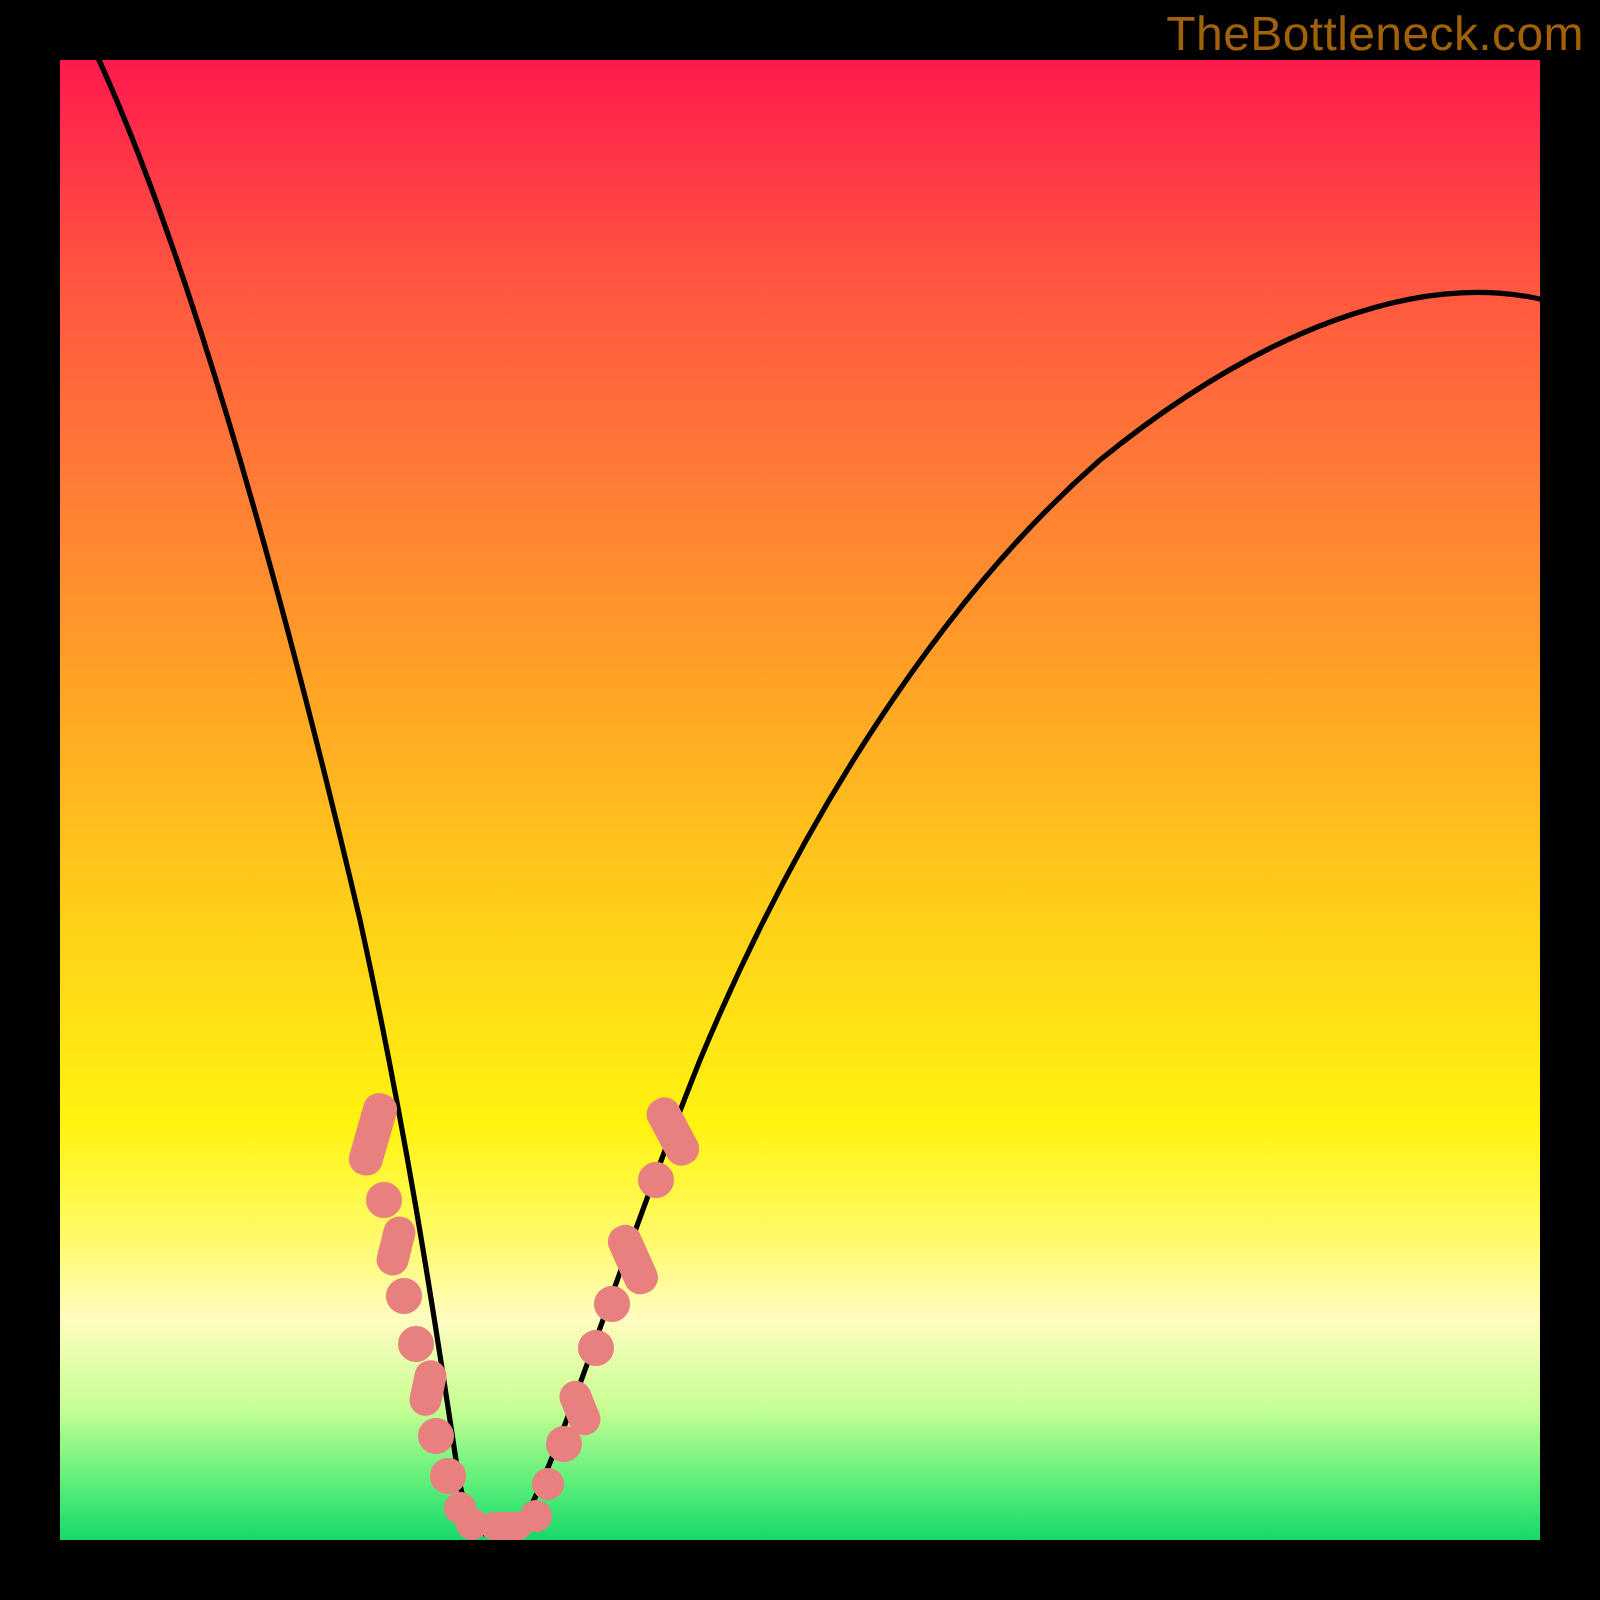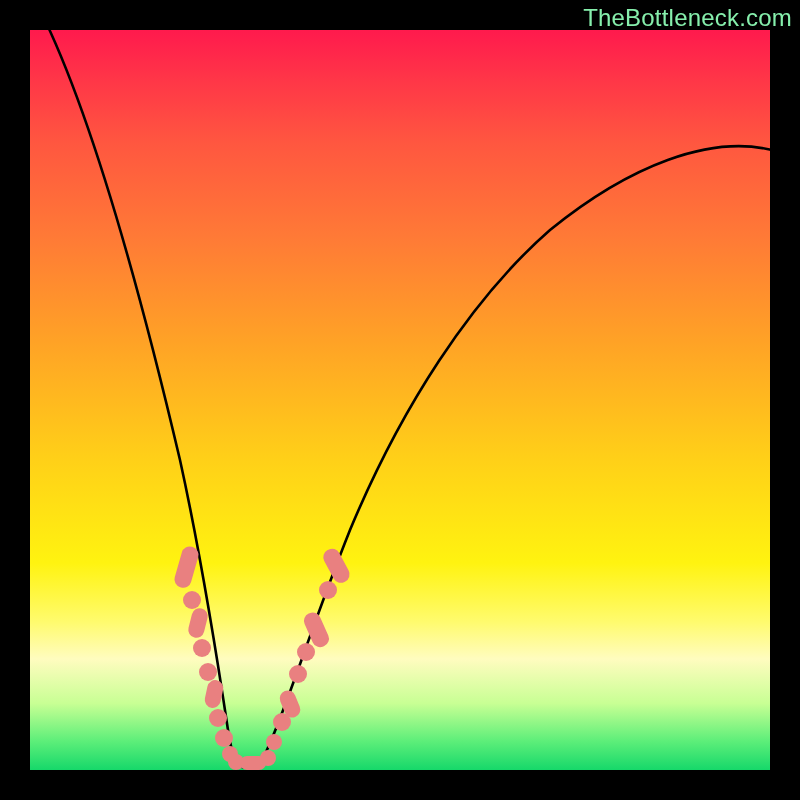--- a/index.html
+++ b/index.html
@@ -35,21 +35,21 @@
     #fffcbf 85%,
     #c8ff94 91%,
     #5fef7a 96%,
     #16d86a 100%
   );
 }
 .watermark {
   position: absolute;
   top: 4px;
   right: 8px;
-  color: #86efac;
+  color: #a16207;
   font-size: 24px;
   font-weight: 500;
   letter-spacing: 0.2px;
   z-index: 20;
   user-select: none;
 }
 svg.curve {
   position: absolute;
   left: 0; top: 0;
   width: 740px;

